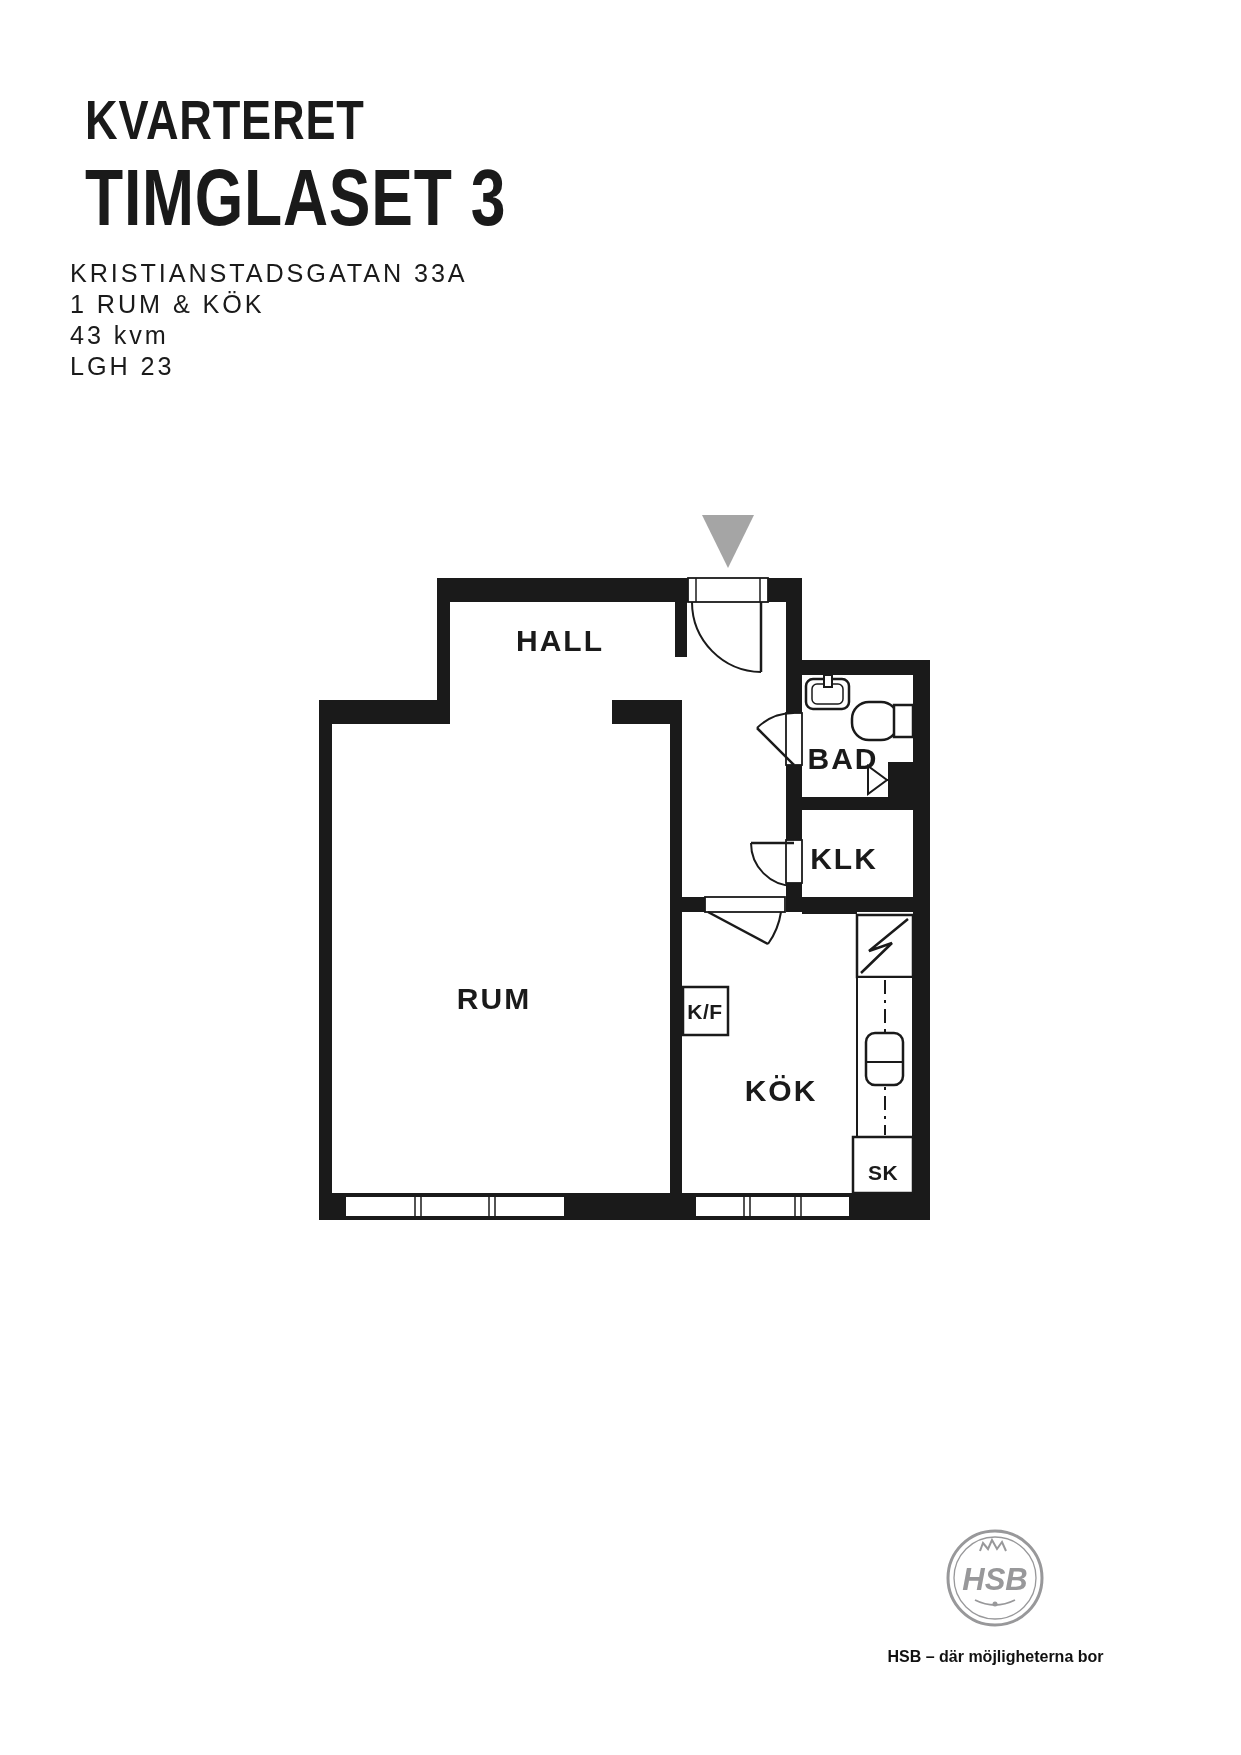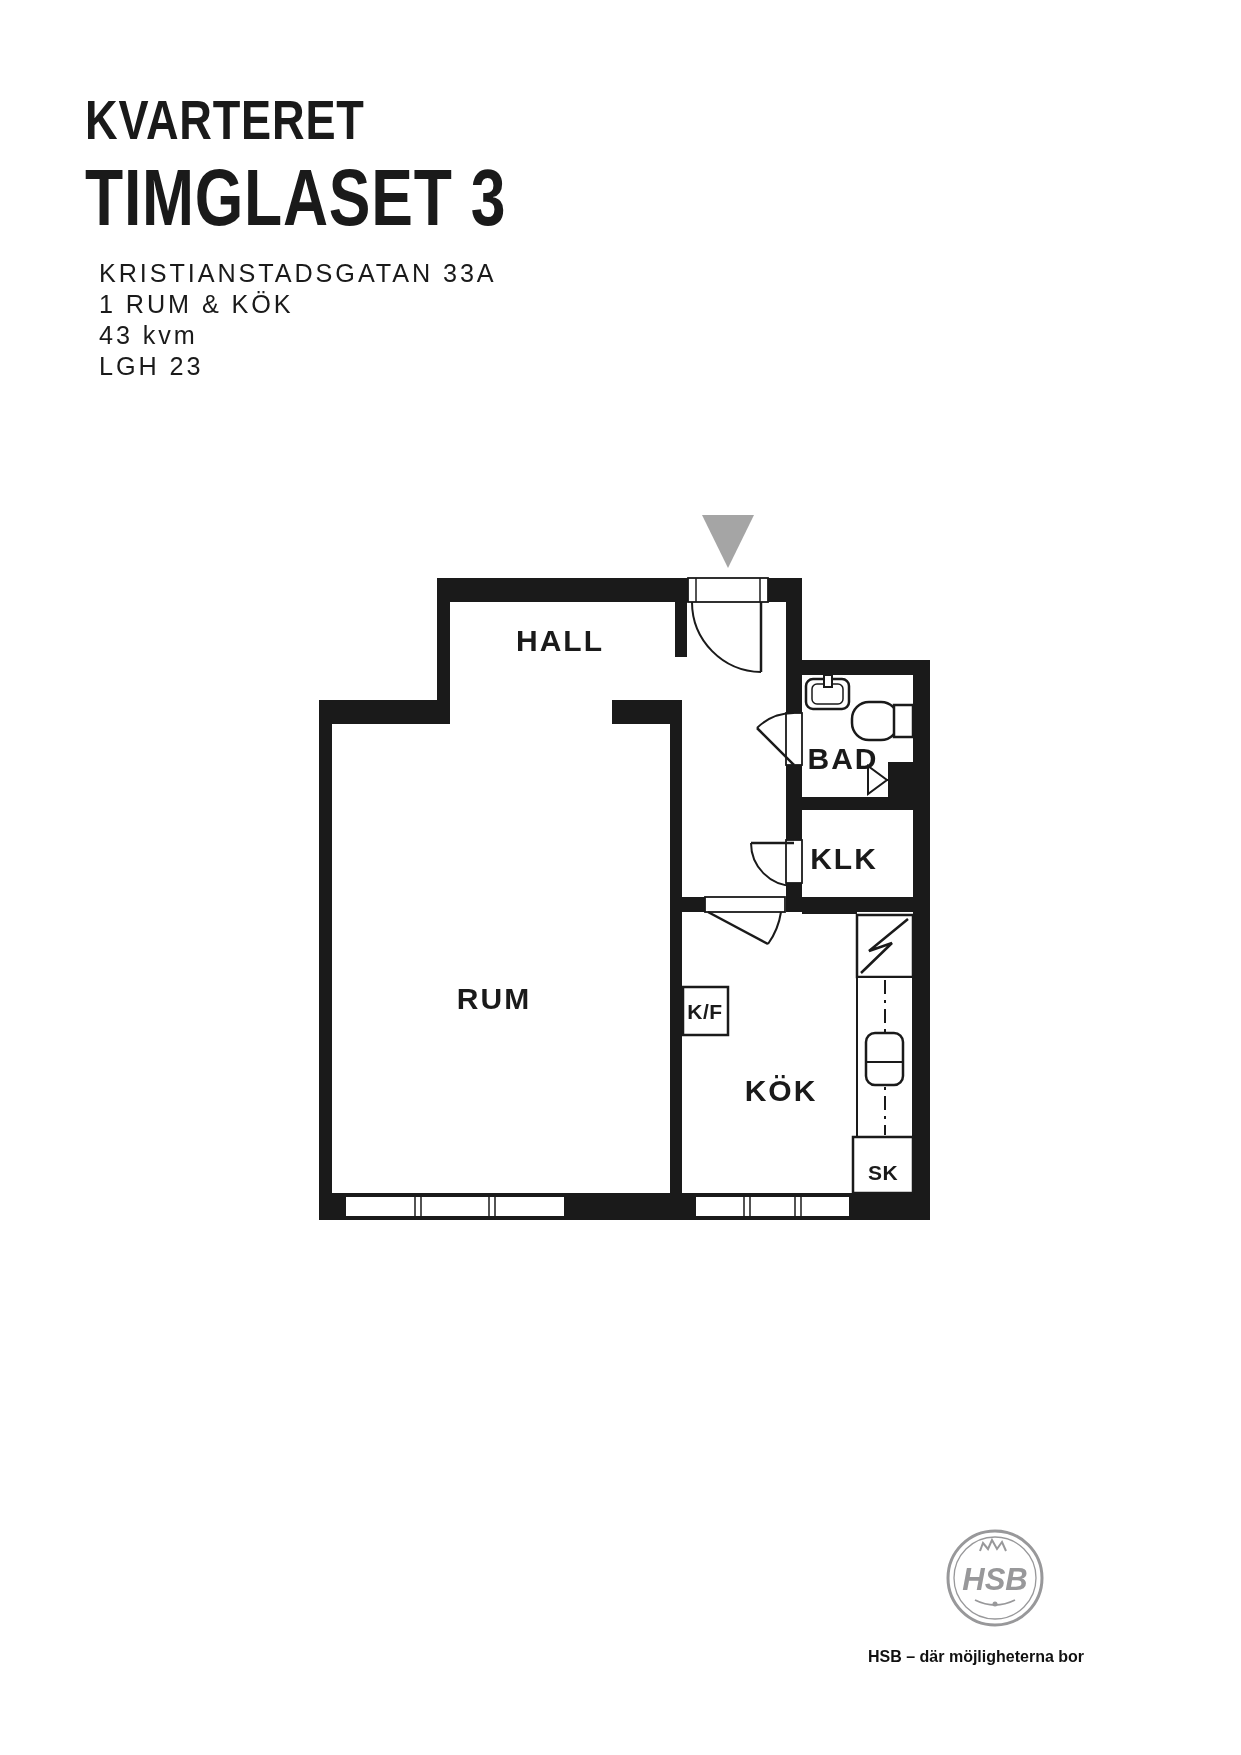--- a/index.html
+++ b/index.html
@@ -12,31 +12,31 @@
   }
   .hdr{position:absolute;left:85px;white-space:nowrap;}
   .hdr-line1{
     top:88px;font-size:55px;font-weight:900;letter-spacing:1px;
     transform:scaleX(0.82);transform-origin:left top;
   }
   .hdr-line2{
     top:152px;font-size:80px;font-weight:900;letter-spacing:1px;
     transform:scaleX(0.78);transform-origin:left top;
   }
-  .info{position:absolute;left:99px;top:258px;}
+  .info{position:absolute;left:70px;top:258px;}
   .info div{
     font-size:26px;font-weight:500;letter-spacing:3px;
     line-height:31px;white-space:nowrap;
     transform:scaleX(0.97);transform-origin:left top;
   }
   .plan-svg{position:absolute;left:0;top:0;}
   .logo-svg{position:absolute;left:0;top:0;}
   .tagline{
     position:absolute;left:868px;top:1648px;width:255px;
-    text-align:left;font-size:16px;font-weight:700;color:#111111;
+    text-align:center;font-size:16px;font-weight:700;color:#111111;
   }
   svg text{font-family:"Liberation Sans", sans-serif;}
   .room-label{font-size:30px;font-weight:600;letter-spacing:2px;fill:#1a1a1a;}
   .box-label{font-size:21px;font-weight:700;letter-spacing:0.5px;fill:#1a1a1a;}
 </style>
 </head>
 <body>
 
 <div class="hdr hdr-line1">KVARTERET</div>
 <div class="hdr hdr-line2">TIMGLASET 3</div>

